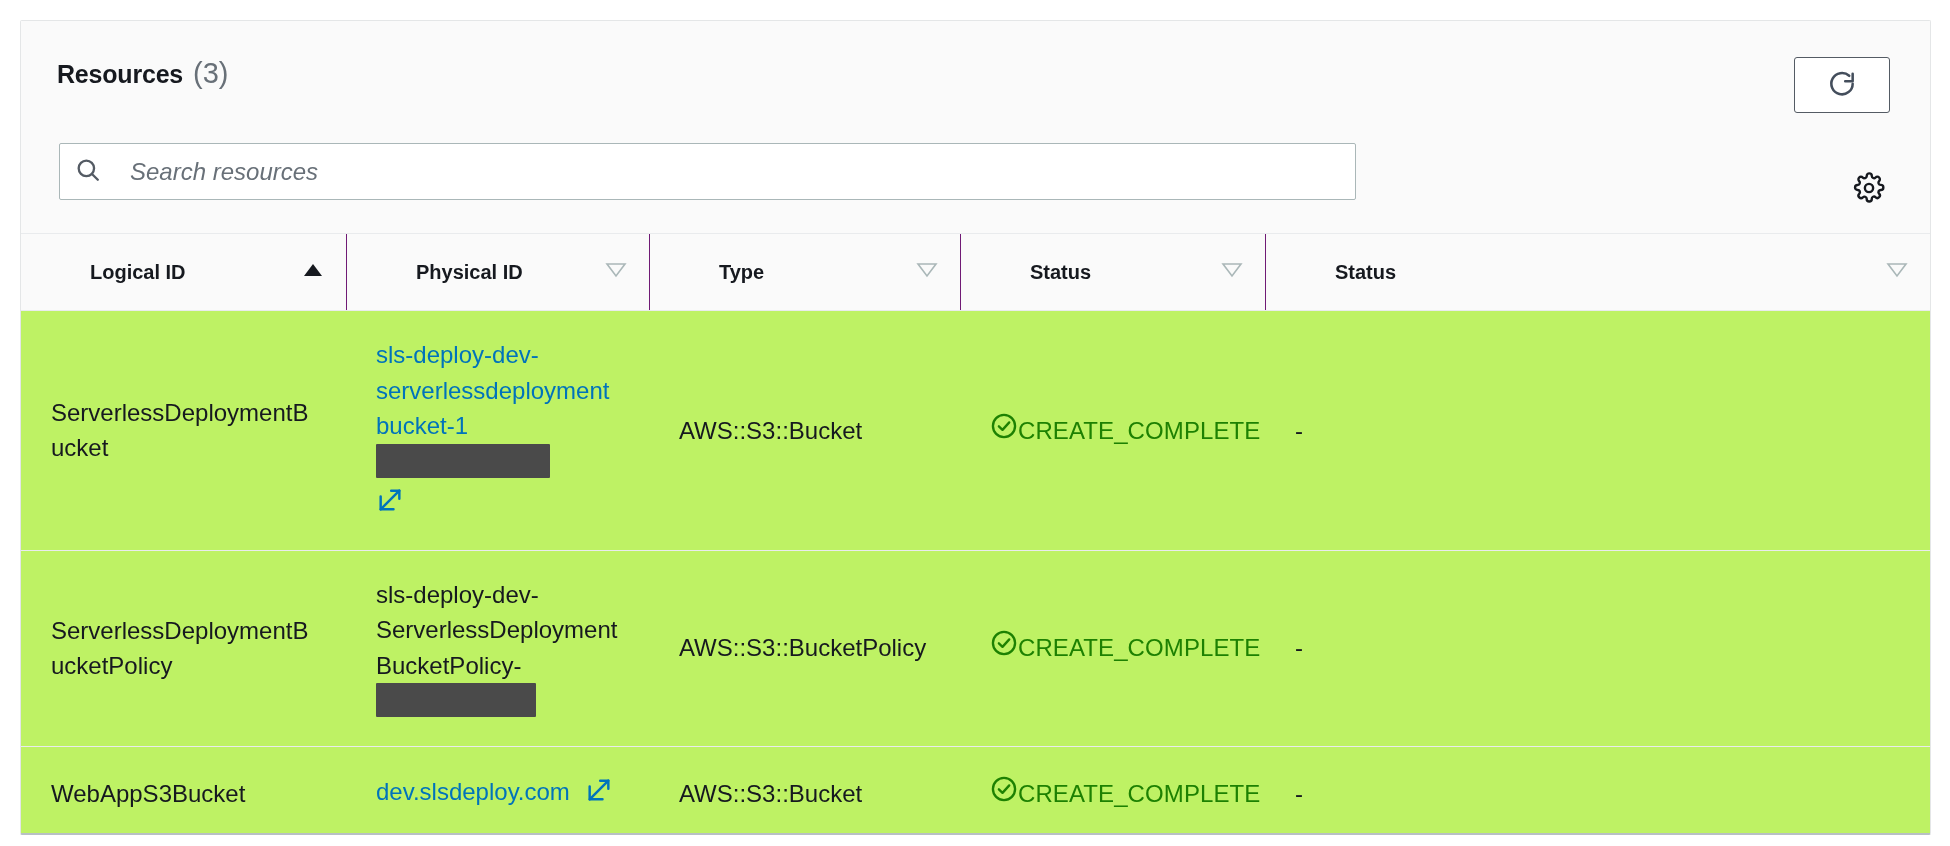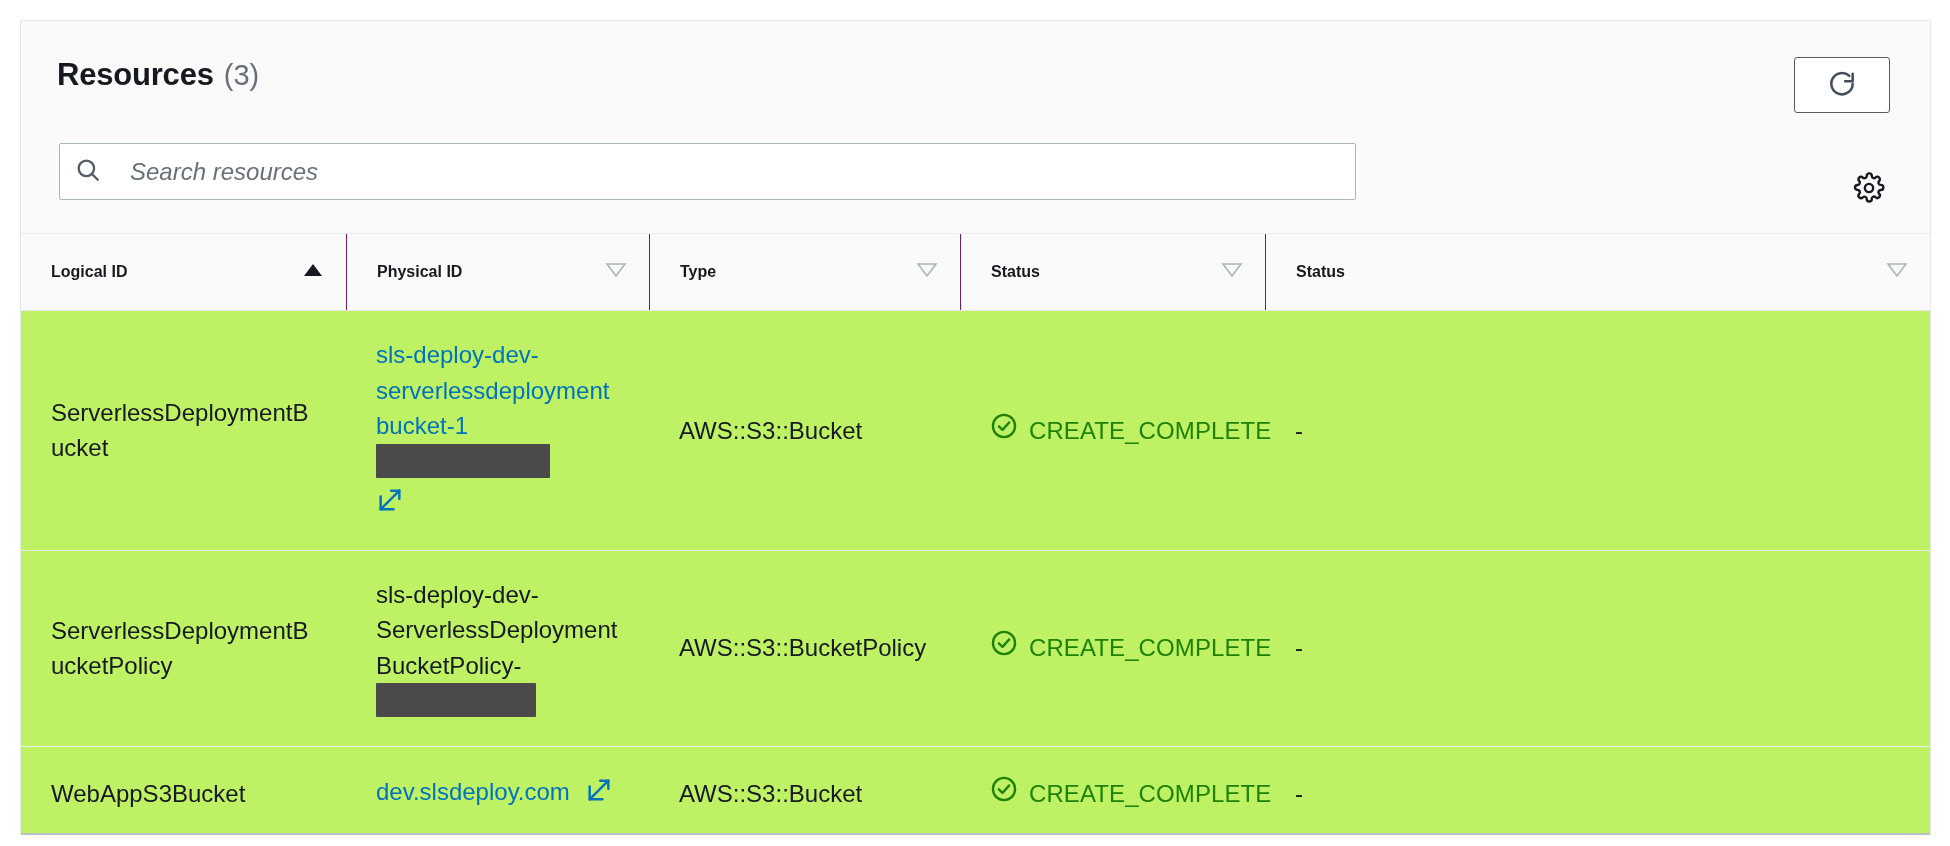--- a/index.html
+++ b/index.html
@@ -46,21 +46,21 @@
 
   .title-row {
     position: absolute;
     left: 36px;
     top: 36px;
     display: flex;
     align-items: baseline;
     gap: 10px;
   }
   .title-main {
-    font-size: 31px;
+    font-size: 25px;
     font-weight: 700;
     color: #16191f;
     letter-spacing: -0.2px;
   }
   .title-count {
     font-size: 29px;
     font-weight: 400;
     color: #687078;
   }
 
@@ -145,24 +145,25 @@
     align-items: center;
     justify-content: space-between;
     height: 76px;
     padding-left: 30px;
     padding-right: 22px;
     border-left: 1px solid #701a75;
   }
   th.first .th-inner { border-left: none; }
 
   .th-label {
-    font-size: 16px;
+    font-size: 20px;
     font-weight: 700;
     color: #16191f;
     white-space: nowrap;
+    margin-left: 39px;
   }
 
   .sort-icon { flex: 0 0 auto; display: block; margin-left: 10px; }
 
   
   col.c-logical  { width: 325px; }
   col.c-physical { width: 303px; }
   col.c-type     { width: 311px; }
   col.c-status   { width: 305px; }
   col.c-module   { width: 665px; }
@@ -205,21 +206,20 @@
     height: 34px;
     vertical-align: -7px;
     border-radius: 1px;
   }
   .redact.w1 { width: 174px; }
   .redact.w2 { width: 160px; }
 
   .status-cell {
     display: flex;
     align-items: center;
-    gap: 11px;
     white-space: nowrap;
   }
   .status-text {
     color: #1d8102;
     font-size: 24px;
     letter-spacing: 0.1px;
   }
   .status-icon { flex: 0 0 auto; display: block; }
 
   .muted-dash { color: #16191f; font-size: 24px; }

